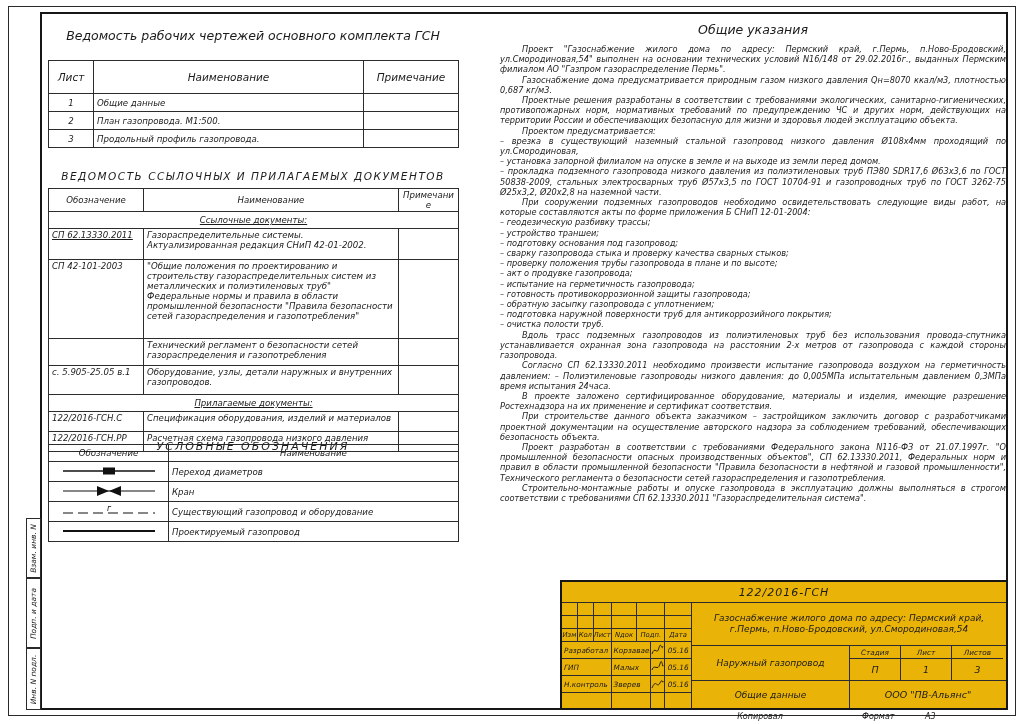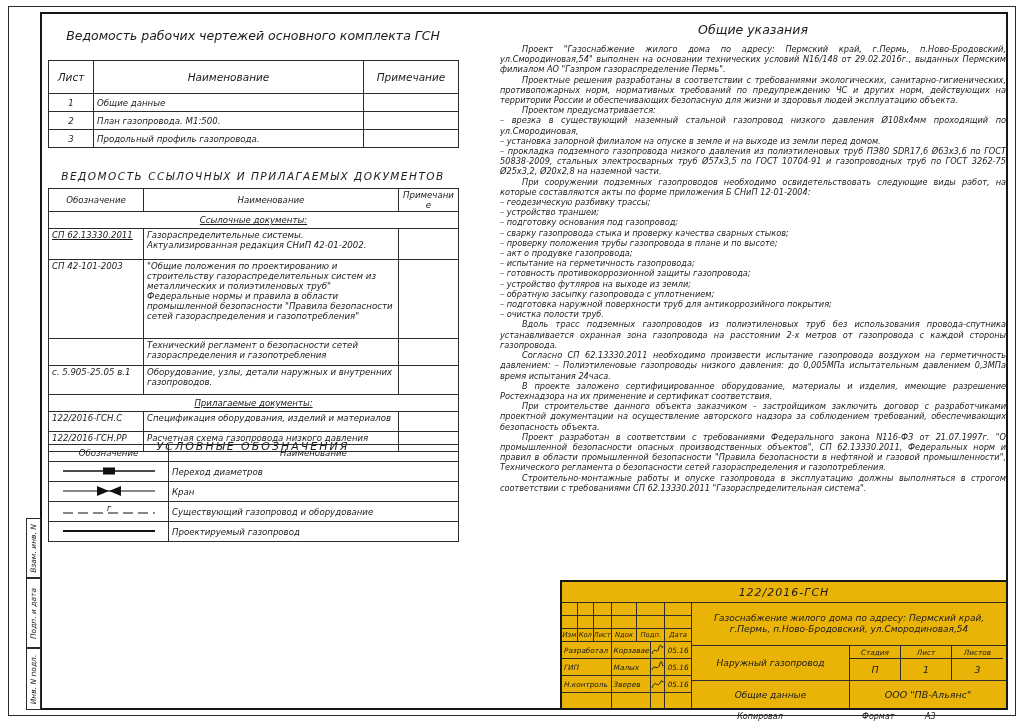--- a/index.html
+++ b/index.html
@@ -217,35 +217,35 @@
     </td>
     <td>Проектируемый газопровод</td>
   </tr>
 </tbody>
   </table>
 
 <div class="abs dtitle" style="left:500px;top:22px;width:506px;font-size:12.5px;">Общие указания</div>
 
 <div id="notes" class="abs" style="left:500px;top:44px;width:506px;">
     <div class="np">Проект "Газоснабжение жилого дома по адресу: Пермский край, г.Пермь, п.Ново-Бродовский, ул.Смородиновая,54" выполнен на основании технических условий N16/148 от 29.02.2016г., выданных Пермским филиалом АО "Газпром газораспределение Пермь".</div>
+    <div class="np">Газоснабжение дома предусматривается природным газом низкого давления Qн=8070 ккал/м3, плотностью 0,687 кг/м3.</div>
     <div class="np">Проектные решения разработаны в соответствии с требованиями экологических, санитарно-гигиенических, противопожарных норм, нормативных требований по предупреждению ЧС и других норм, действующих на территории России и обеспечивающих безопасную для жизни и здоровья людей эксплуатацию объекта.</div>
     <div class="np">Проектом предусматривается:</div>
     <div class="np dash">– врезка в существующий наземный стальной газопровод низкого давления Ø108х4мм проходящий по ул.Смородиновая,</div>
     <div class="np dash">– установка запорной филиалом на опуске в земле и на выходе из земли перед домом.</div>
     <div class="np dash">– прокладка подземного газопровода низкого давления из полиэтиленовых труб ПЭ80 SDR17,6 Ø63х3,6 по ГОСТ 50838-2009, стальных электросварных труб Ø57х3,5 по ГОСТ 10704-91 и газопроводных труб по ГОСТ 3262-75 Ø25х3,2, Ø20х2,8 на наземной части.</div>
     <div class="np">При сооружении подземных газопроводов необходимо освидетельствовать следующие виды работ, на которые составляются акты по форме приложения Б СНиП 12-01-2004:</div>
     <div class="np dash">– геодезическую разбивку трассы;</div>
     <div class="np dash">– устройство траншеи;</div>
     <div class="np dash">– подготовку основания под газопровод;</div>
     <div class="np dash">– сварку газопровода стыка и проверку качества сварных стыков;</div>
     <div class="np dash">– проверку положения трубы газопровода в плане и по высоте;</div>
     <div class="np dash">– акт о продувке газопровода;</div>
     <div class="np dash">– испытание на герметичность газопровода;</div>
     <div class="np dash">– готовность противокоррозионной защиты газопровода;</div>
-    <div class="np dash">– устройство футляров на выходе из земли;</div>
     <div class="np dash">– обратную засыпку газопровода с уплотнением;</div>
     <div class="np dash">– подготовка наружной поверхности труб для антикоррозийного покрытия;</div>
     <div class="np dash">– очистка полости труб.</div>
     <div class="np">Вдоль трасс подземных газопроводов из полиэтиленовых труб без использования провода-спутника устанавливается охранная зона газопровода на расстоянии 2-х метров от газопровода с каждой стороны газопровода.</div>
     <div class="np">Согласно СП 62.13330.2011 необходимо произвести испытание газопровода воздухом на герметичность давлением: – Полиэтиленовые газопроводы низкого давления: до 0,005МПа испытательным давлением 0,3МПа время испытания 24часа.</div>
     <div class="np">В проекте заложено сертифицированное оборудование, материалы и изделия, имеющие разрешение Ростехнадзора на их применение и сертификат соответствия.</div>
     <div class="np">При строительстве данного объекта заказчиком – застройщиком заключить договор с разработчиками проектной документации на осуществление авторского надзора за соблюдением требований, обеспечивающих безопасность объекта.</div>
     <div class="np">Проект разработан в соответствии с требованиями Федерального закона N116-ФЗ от 21.07.1997г. "О промышленной безопасности опасных производственных объектов", СП 62.13330.2011, Федеральных норм и правил в области промышленной безопасности "Правила безопасности в нефтяной и газовой промышленности", Технического регламента о безопасности сетей газораспределения и газопотребления.</div>
     <div class="np">Строительно-монтажные работы и опуске газопровода в эксплуатацию должны выполняться в строгом соответствии с требованиями СП 62.13330.2011 "Газораспределительная система".</div>
   </div>

